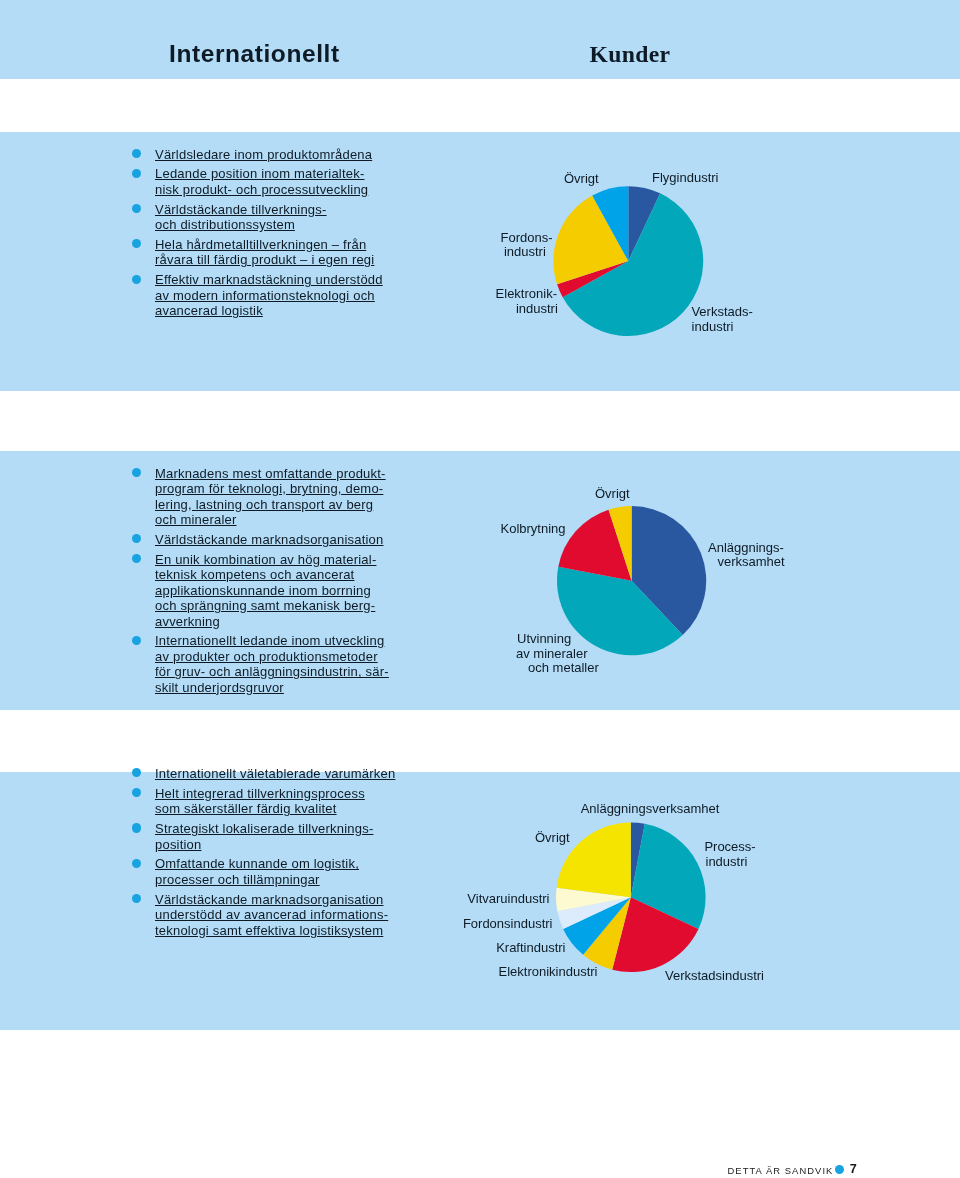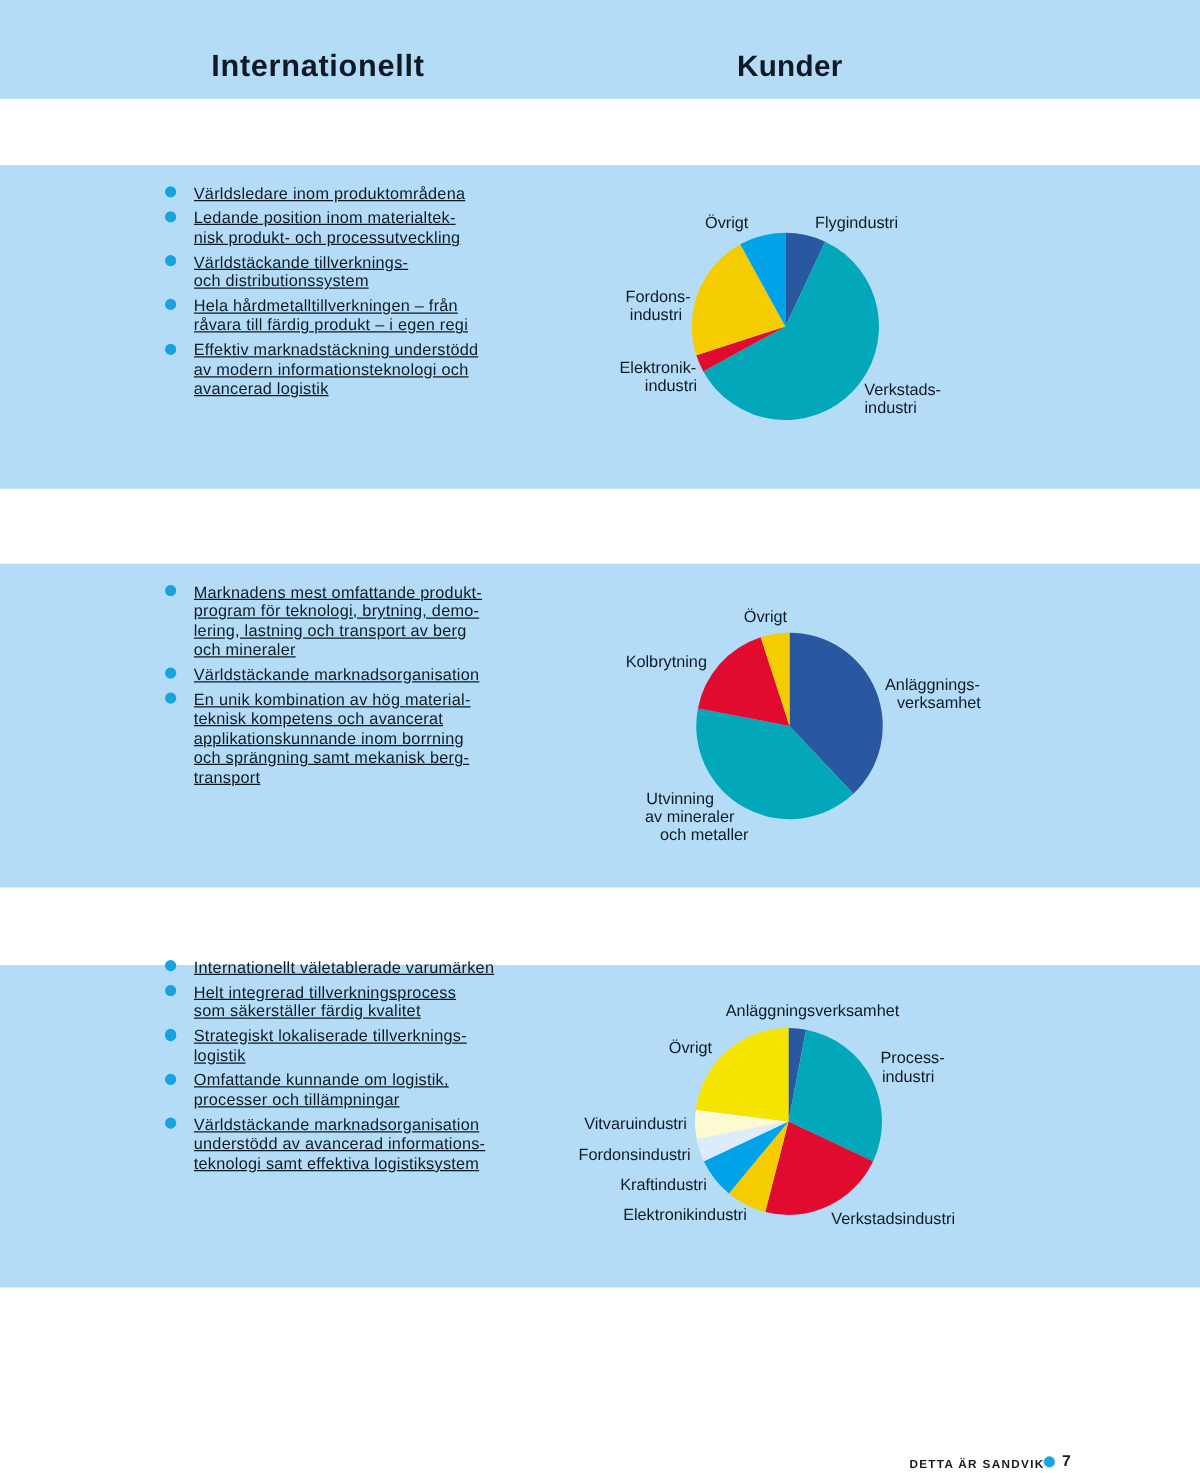--- a/index.html
+++ b/index.html
@@ -8,31 +8,31 @@
   .title,.bullet-line,#footer-text,#footer-page{transform:translateZ(0);}
   body{width:960px;height:1178px;position:relative;overflow:hidden;background:#ffffff;
        font-family:"Liberation Sans",sans-serif;color:#0e1b26;}
   .band{position:absolute;left:0;width:960px;background:#b4dcf6;}
   #band-1{top:0px;height:79px;}
   #band-2{top:132px;height:259px;}
   #band-3{top:451px;height:259px;}
   #band-4{top:772px;height:258px;}
   .title{position:absolute;font-weight:bold;white-space:nowrap;}
   #title-left{left:169px;top:42.4px;font-size:24.5px;line-height:24.5px;letter-spacing:0.58px;}
-  #title-right{left:589.5px;top:43px;font-size:23.7px;line-height:23.7px;letter-spacing:0.3px;}
+  #title-right{left:589.5px;top:43px;font-size:23.7px;line-height:23.7px;letter-spacing:0.3px;font-family:Liberation Serif, serif;}
   .bullet-list{position:absolute;left:132px;}
   .bullet-item{position:relative;margin:0 0 4.3px 0;}
   .bullet-dot{position:absolute;left:-0.3px;top:2.3px;width:9.2px;height:9.2px;border-radius:50%;
               background:#17a3e0;}
   .bullet-lines{margin-left:23px;text-decoration:underline;}
   .bullet-line{font-size:13px;line-height:15.5px;letter-spacing:0.21px;white-space:nowrap;}
   svg{position:absolute;left:0;top:0;}
   .pie-label{font-family:"Liberation Sans",sans-serif;font-size:13px;fill:#0e1b26;letter-spacing:0px;}
   #footer{position:absolute;left:727.5px;top:1165.7px;}
-  #footer-text{position:absolute;left:0;top:0;font-size:9.4px;line-height:9.4px;letter-spacing:1.06px;font-weight:bold;color:#1a1a1a;white-space:nowrap;}
+  #footer-text{position:absolute;left:0;top:0;font-size:9.4px;line-height:9.4px;letter-spacing:1.06px;font-weight:normal;color:#1a1a1a;white-space:nowrap;}
   #footer-dot{position:absolute;left:107.6px;top:-0.6px;width:9.4px;height:9.4px;border-radius:50%;background:#17a3e0;}
   #footer-page{position:absolute;left:122.2px;top:-3.1px;font-size:12.6px;line-height:12.6px;font-weight:bold;color:#1a1a1a;}
 </style>
 </head>
 <body>
 
 <div class="band" id="band-1"></div>
 <div class="band" id="band-2"></div>
 <div class="band" id="band-3"></div>
 <div class="band" id="band-4"></div>
@@ -93,21 +93,30 @@
         <div class="bullet-line">Världstäckande marknadsorganisation</div>
       </div>
     </div>
     <div class="bullet-item">
       <span class="bullet-dot"></span>
       <div class="bullet-lines">
         <div class="bullet-line">En unik kombination av hög material-</div>
         <div class="bullet-line">teknisk kompetens och avancerat</div>
         <div class="bullet-line">applikationskunnande inom borrning</div>
         <div class="bullet-line">och sprängning samt mekanisk berg-</div>
-        <div class="bullet-line">transport</div>
+        <div class="bullet-line">avverkning</div>
+      </div>
+    </div>
+    <div class="bullet-item">
+      <span class="bullet-dot"></span>
+      <div class="bullet-lines">
+        <div class="bullet-line">Internationellt ledande inom utveckling</div>
+        <div class="bullet-line">av produkter och produktionsmetoder</div>
+        <div class="bullet-line">för gruv- och anläggningsindustrin, sär-</div>
+        <div class="bullet-line">skilt underjordsgruvor</div>
       </div>
     </div>
   </div>
 <div class="bullet-list" style="top:766px">
     <div class="bullet-item">
       <span class="bullet-dot"></span>
       <div class="bullet-lines">
         <div class="bullet-line">Internationellt väletablerade varumärken</div>
       </div>
     </div>
@@ -115,21 +124,21 @@
       <span class="bullet-dot"></span>
       <div class="bullet-lines">
         <div class="bullet-line">Helt integrerad tillverkningsprocess</div>
         <div class="bullet-line">som säkerställer färdig kvalitet</div>
       </div>
     </div>
     <div class="bullet-item">
       <span class="bullet-dot"></span>
       <div class="bullet-lines">
         <div class="bullet-line">Strategiskt lokaliserade tillverknings-</div>
-        <div class="bullet-line">logistik</div>
+        <div class="bullet-line">position</div>
       </div>
     </div>
     <div class="bullet-item">
       <span class="bullet-dot"></span>
       <div class="bullet-lines">
         <div class="bullet-line">Omfattande kunnande om logistik,</div>
         <div class="bullet-line">processer och tillämpningar</div>
       </div>
     </div>
     <div class="bullet-item">

